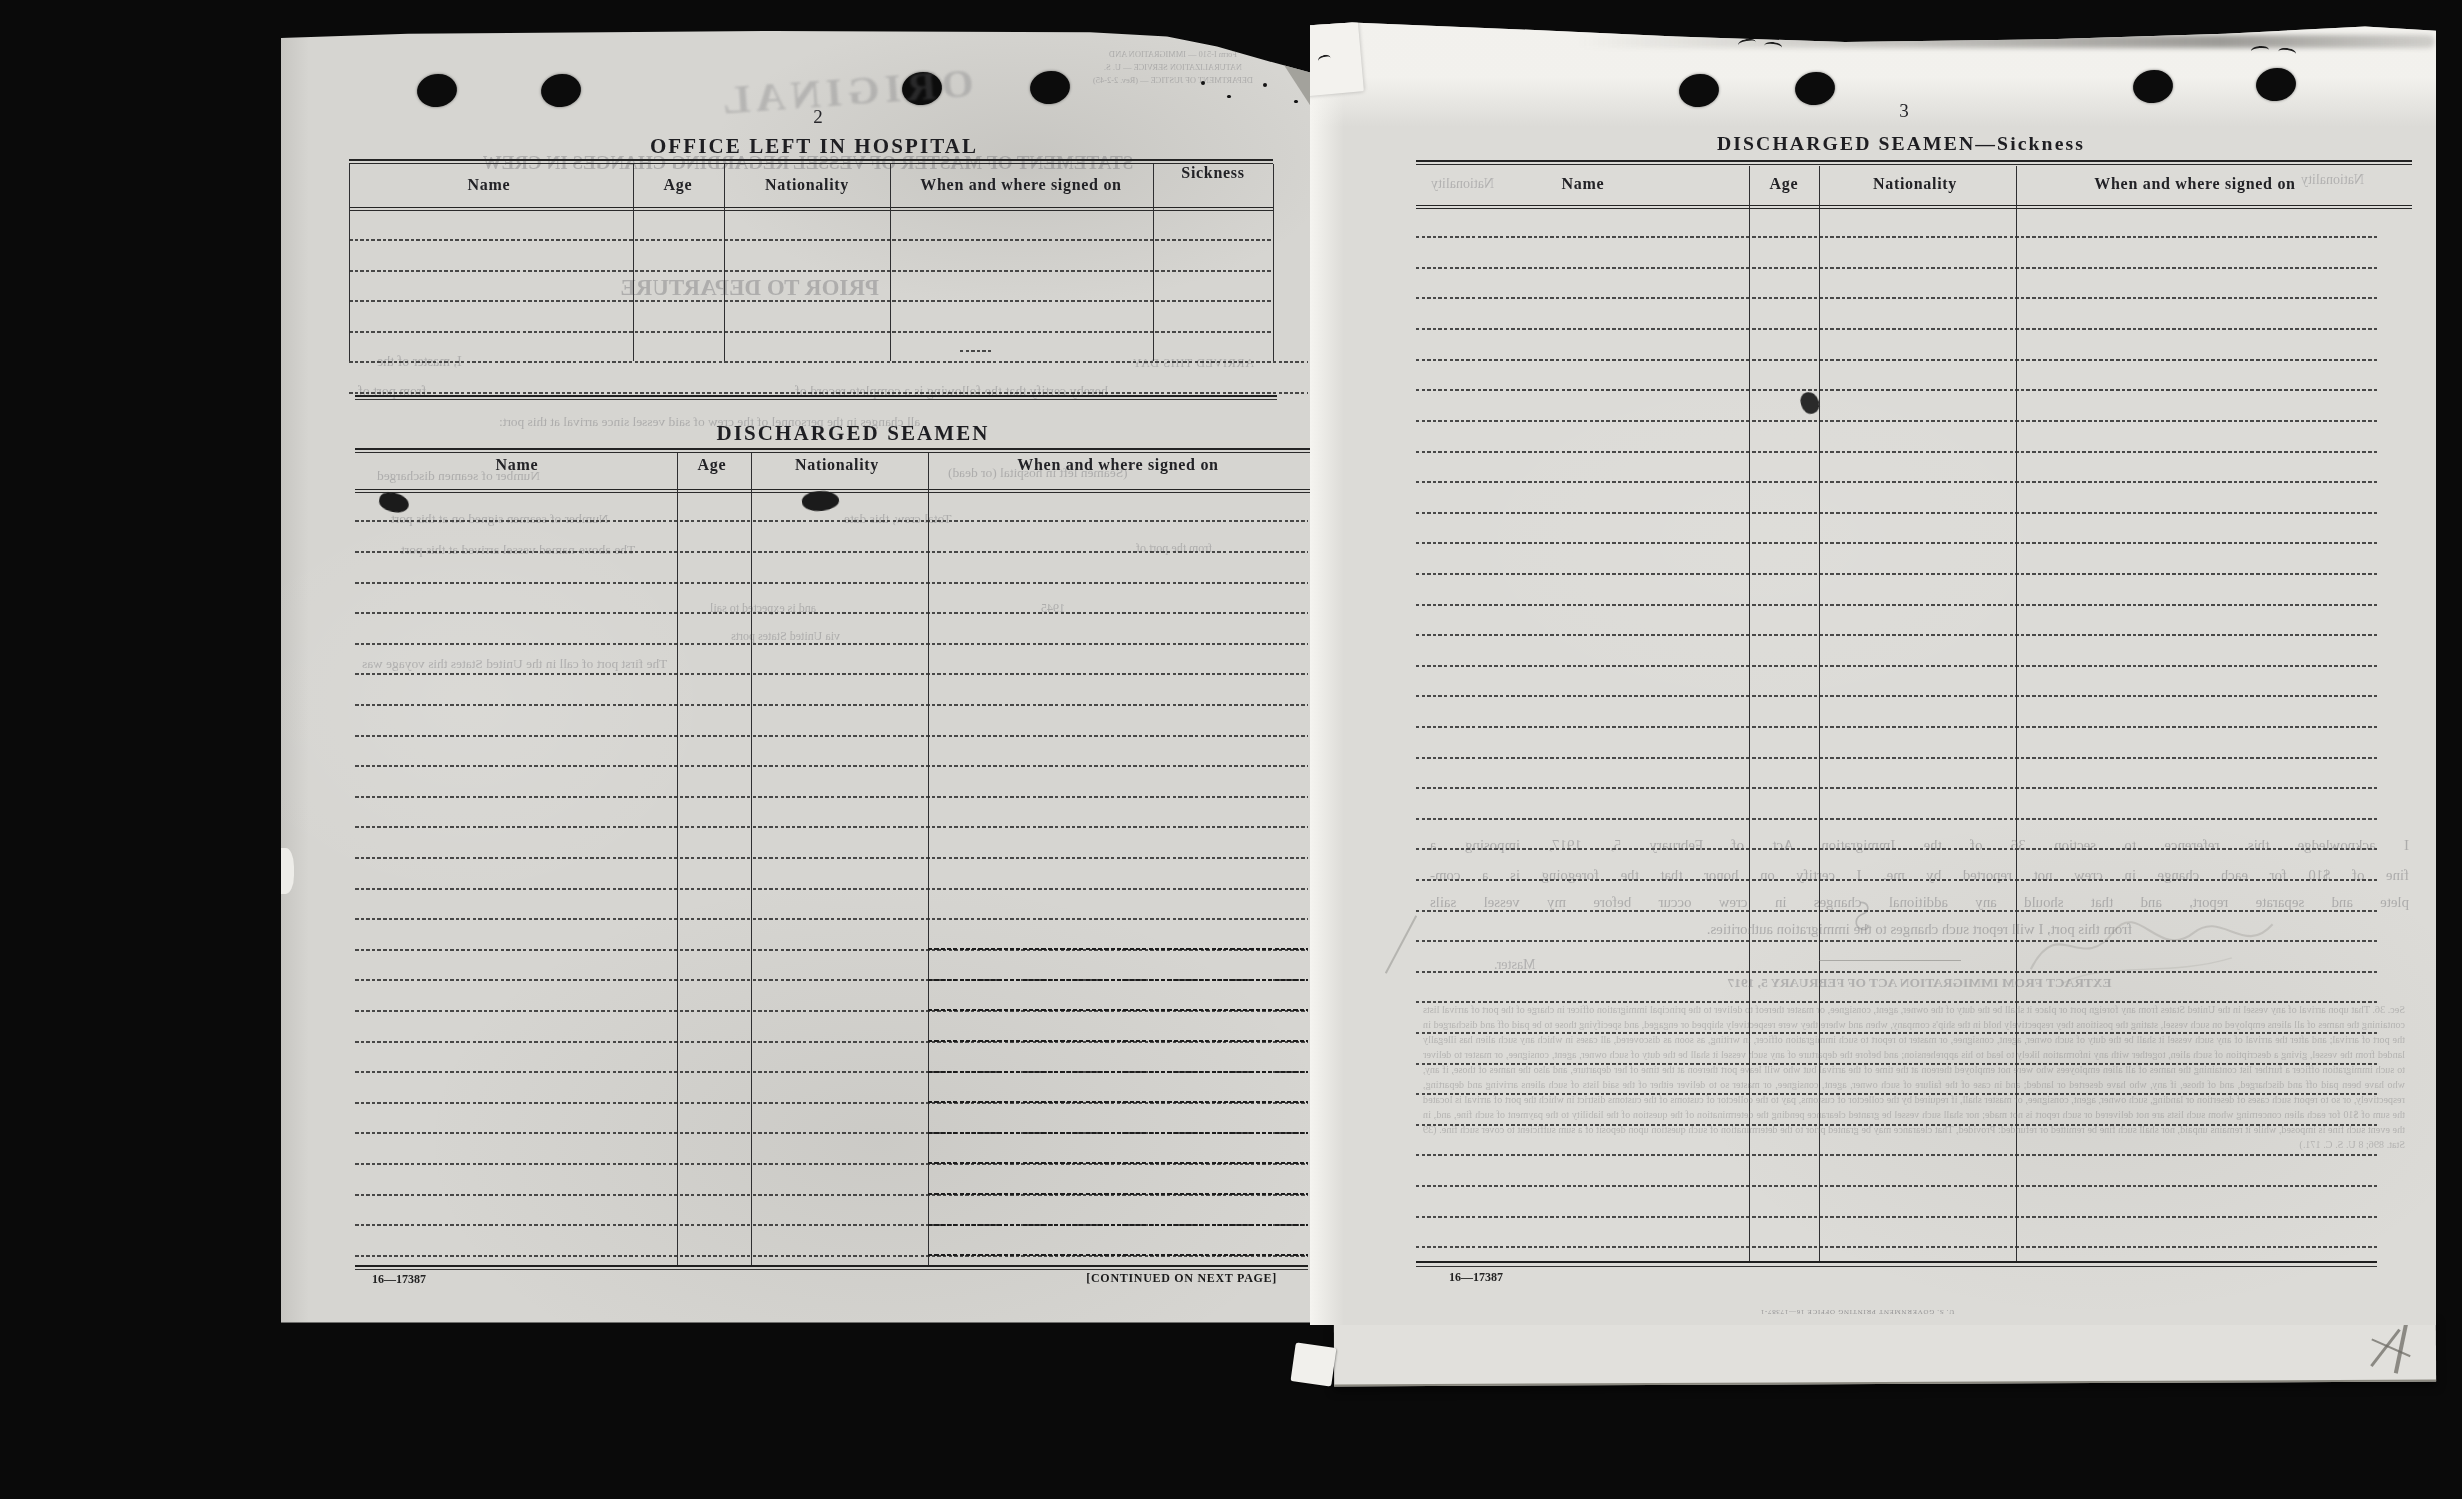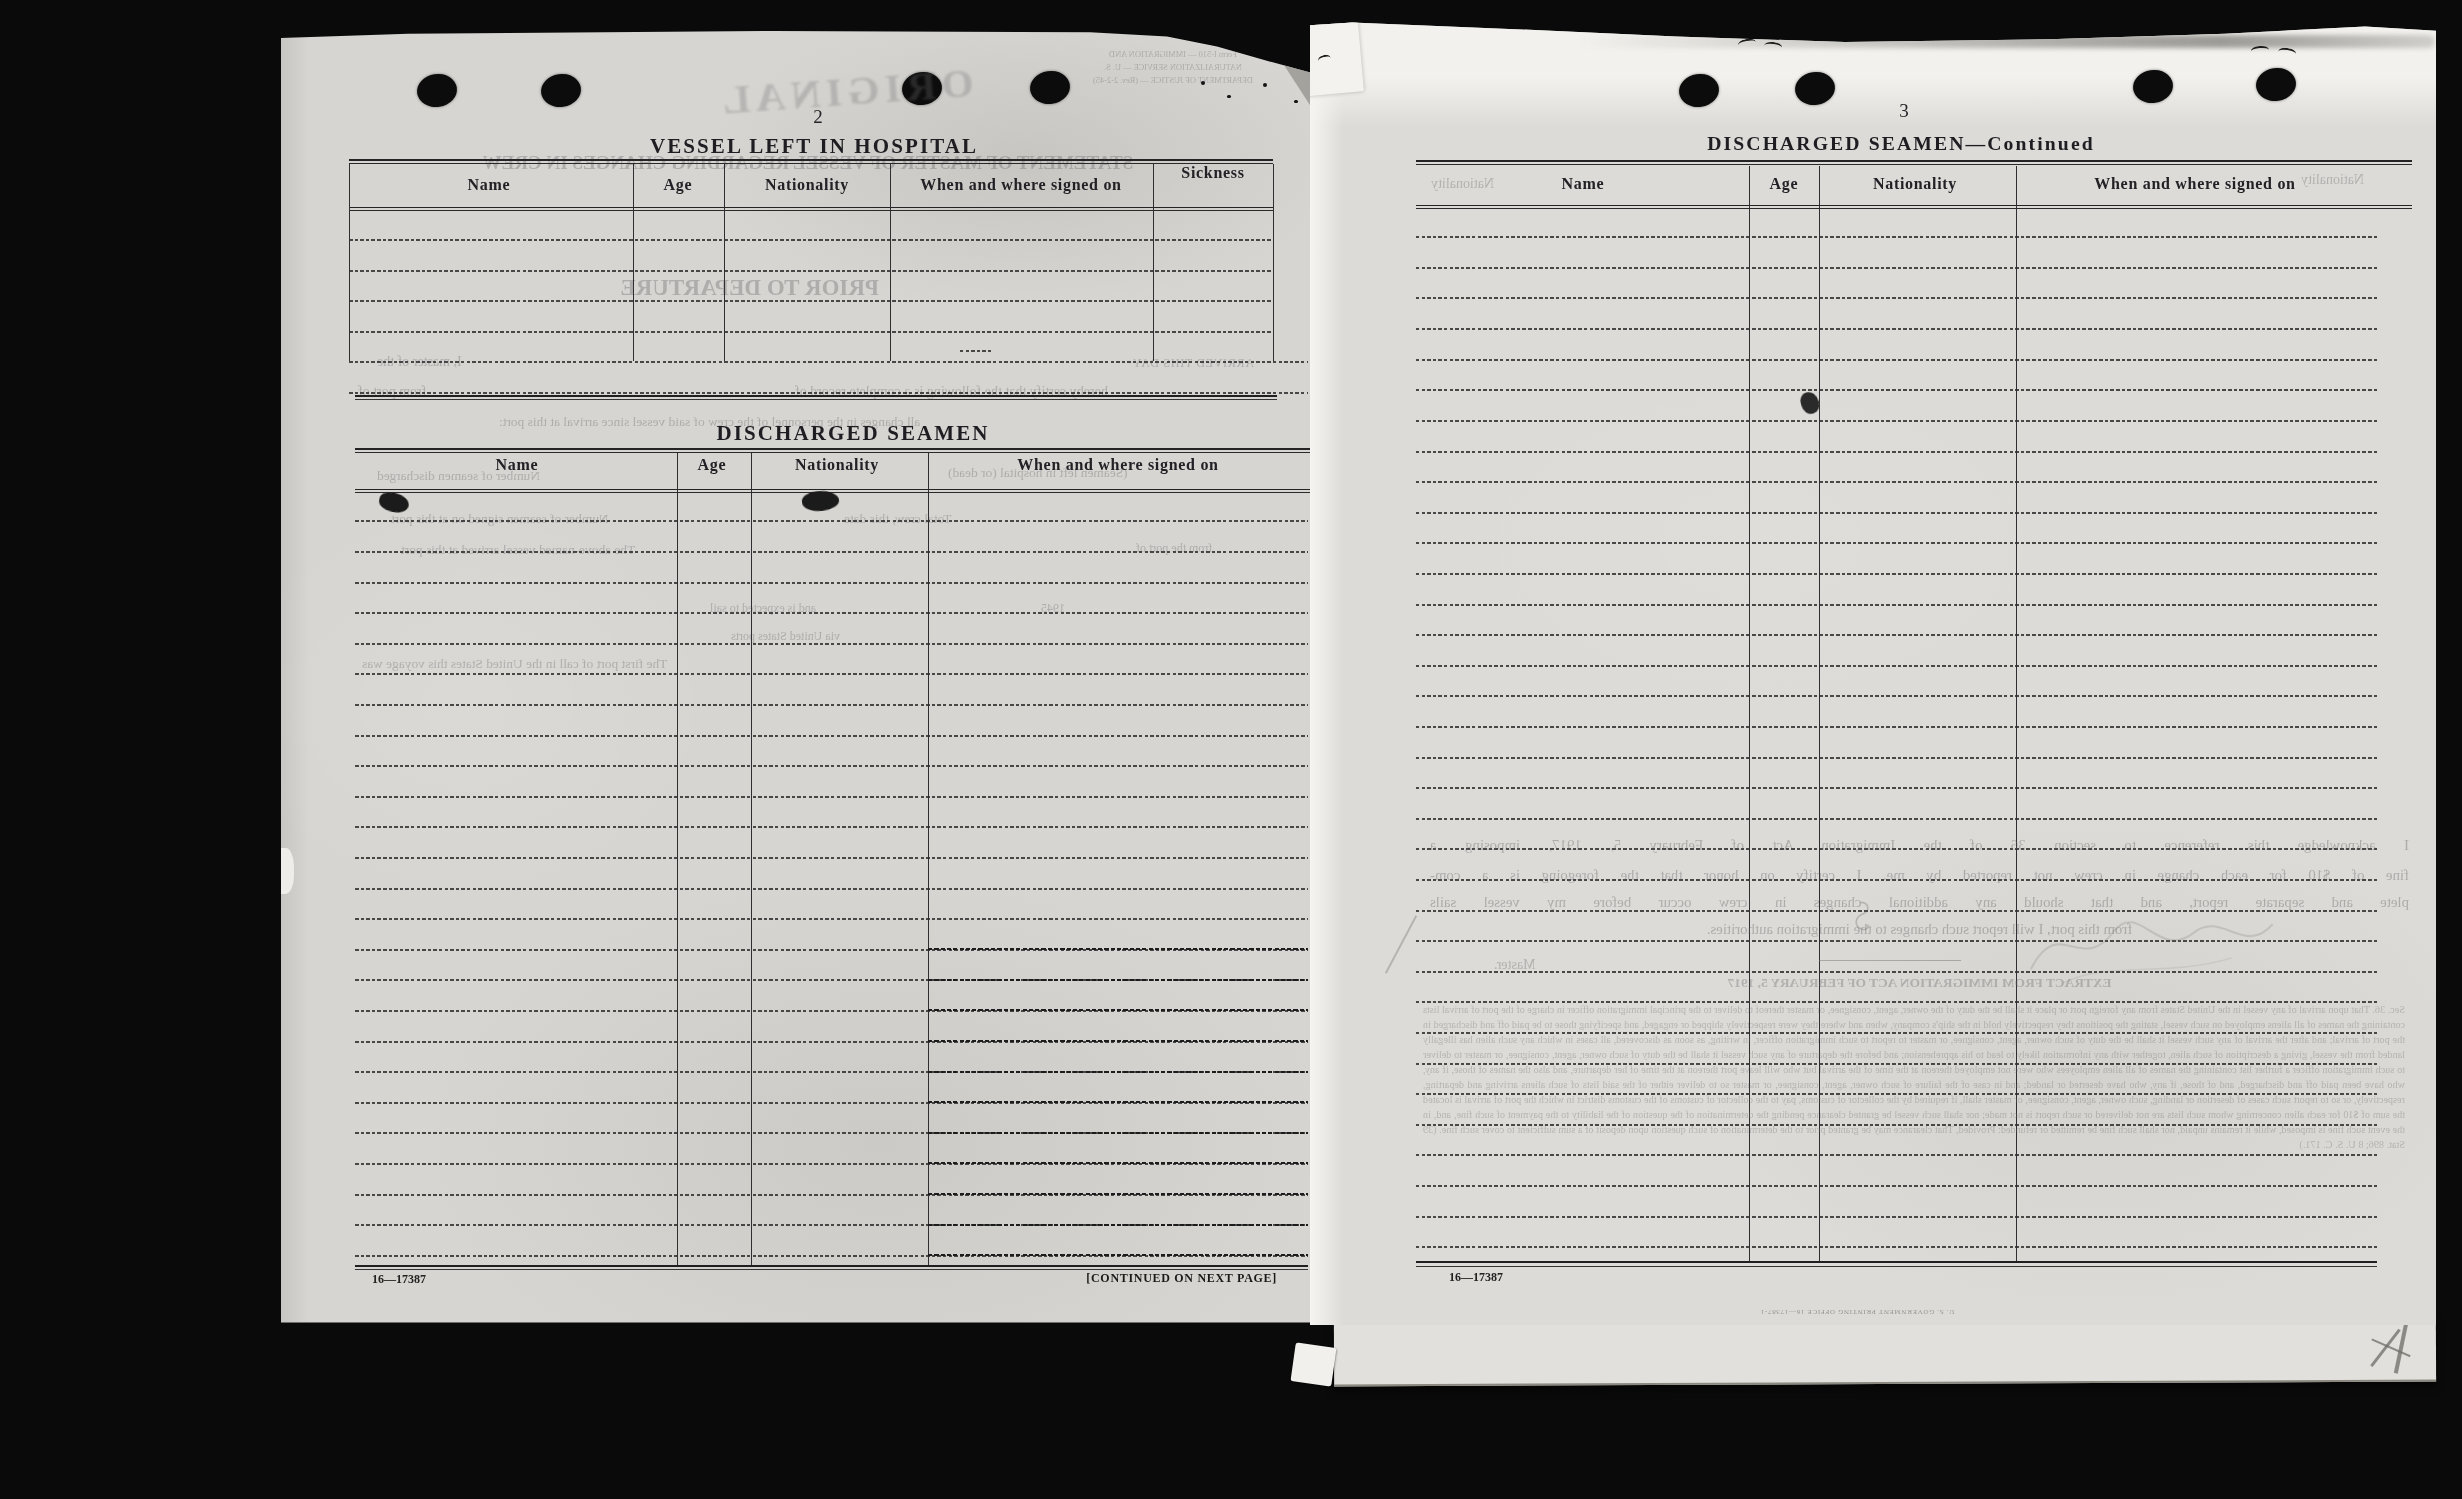--- a/index.html
+++ b/index.html
@@ -107,21 +107,21 @@
     <div class="bleed" style="left:110px;top:481px;font-size:13.4px">Number of seamen signed on at this port</div>
     <div class="bleed" style="left:563px;top:481px;font-size:13.4px">Total crew, this date</div>
     <div class="bleed" style="left:120px;top:512px;font-size:13.4px">The above-named vessel arrived at this port</div>
     <div class="bleed sm" style="left:855px;top:511px">from the port of</div>
     <div class="bleed sm" style="left:429px;top:571px">and is expected to sail</div>
     <div class="bleed sm" style="left:760px;top:571px">1945</div>
     <div class="bleed sm" style="left:450px;top:599px">via United States ports</div>
     <div class="bleed" style="left:81px;top:626px;font-size:13.4px">The first port of call in the United States this voyage was</div>
 
     <div class="page-num" style="left:537px;top:76px">2</div>
-    <div class="form-title" style="left:533px;top:104px">VESSEL LEFT IN HOSPITAL</div>
+    <div class="form-title" style="left:533px;top:104px">OFFICE LEFT IN HOSPITAL</div>
 
     <div class="drule" style="left:68px;top:129px;width:924px"></div>
     <span class="colhead" style="left:208px;top:146px">Name</span>
     <span class="colhead" style="left:397px;top:146px">Age</span>
     <span class="colhead" style="left:526px;top:146px">Nationality</span>
     <span class="colhead" style="left:740px;top:146px">When and where signed on</span>
     <span class="colhead" style="left:932px;top:134px">Sickness</span>
     <div class="drule thin" style="left:68px;top:177px;width:924px"></div>
 
     <div class="vline" style="left:68px;top:134px;height:197px"></div>
@@ -228,21 +228,21 @@
     <div class="penmark" style="left:941px;top:25px;transform:rotate(-4deg)"></div>
     <div class="penmark" style="left:968px;top:27px;transform:rotate(8deg)"></div>
     <div class="penmark" style="left:8.4px;top:34px;width:12.7px;transform:rotate(-14deg)"></div>
 
     <div class="hole" style="left:369px;top:53px"></div>
     <div class="hole" style="left:485px;top:51px"></div>
     <div class="hole" style="left:823px;top:49px"></div>
     <div class="hole" style="left:946px;top:47px"></div>
 
     <div class="page-num" style="left:594px;top:79px">3</div>
-    <div class="form-title" style="left:591px;top:111px;font-size:19.7px">DISCHARGED SEAMEN—Continued</div>
+    <div class="form-title" style="left:591px;top:111px;font-size:19.7px">DISCHARGED SEAMEN—Sickness</div>
 
     <div class="bleed" style="left:121px;top:155px">Nationality</div>
     <div class="bleed" style="left:991px;top:151px">Nationality</div>
 
     <div class="drule" style="left:106px;top:139px;width:996px"></div>
     <span class="colhead" style="left:273px;top:154px">Name</span>
     <span class="colhead" style="left:474px;top:154px">Age</span>
     <span class="colhead" style="left:605px;top:154px">Nationality</span>
     <span class="colhead" style="left:885px;top:154px">When and where signed on</span>
     <div class="drule thin" style="left:106px;top:184px;width:996px"></div>

